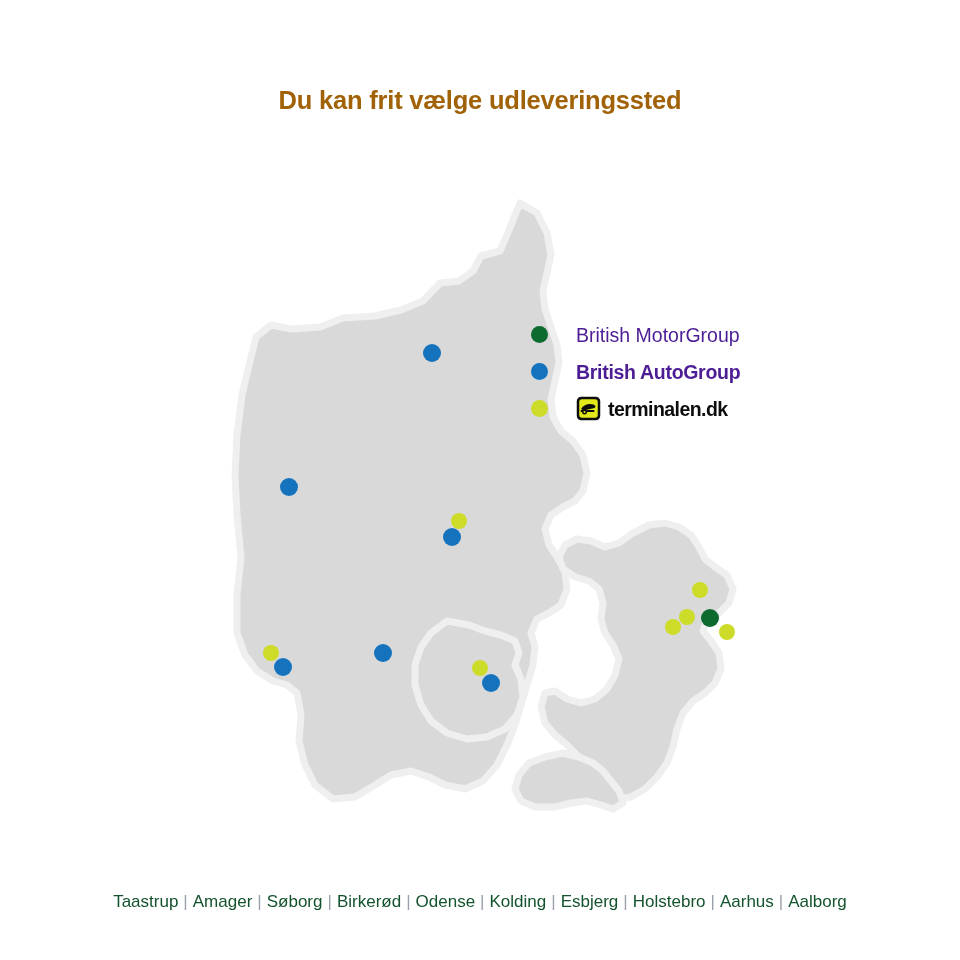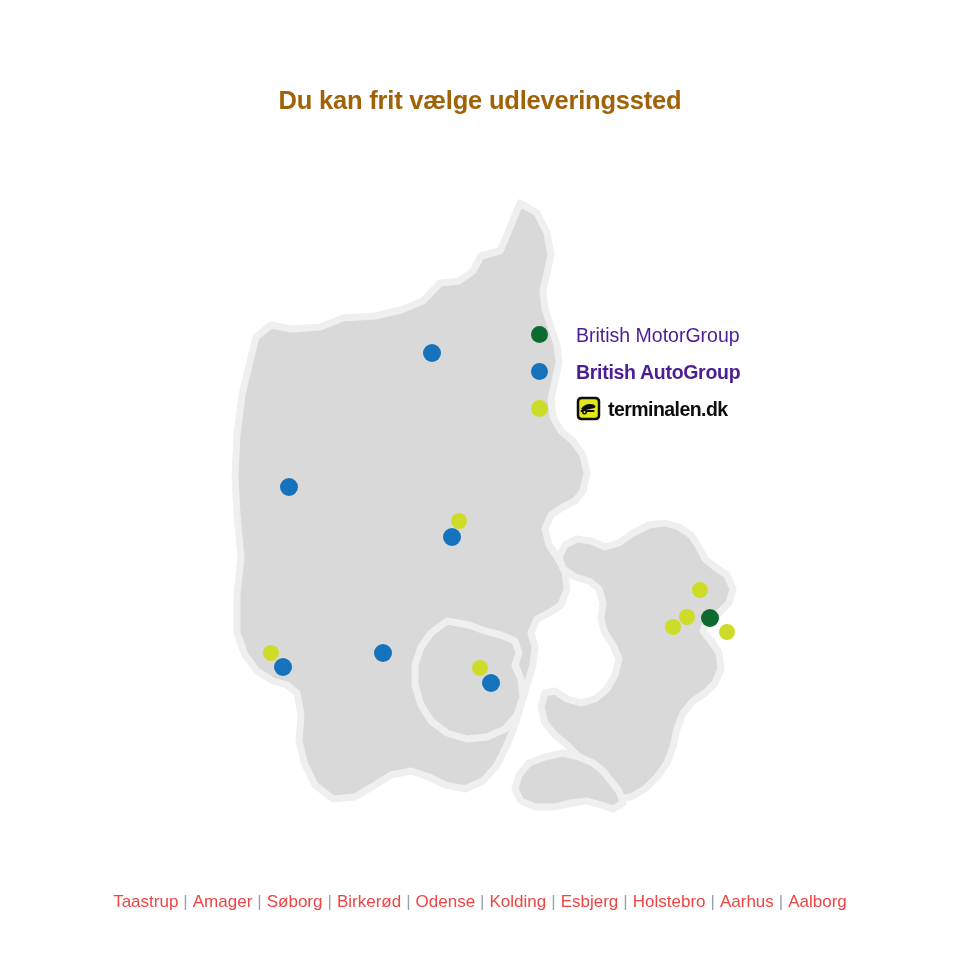--- a/index.html
+++ b/index.html
@@ -107,21 +107,21 @@
     position: absolute;
     top: 890px;
     left: 0;
     width: 960px;
     text-align: center;
     font-size: 17px;
     line-height: 24px;
     color: #3c4350;
     white-space: nowrap;
   }
-  .city-name { color: #ef4444; }
+  .city-name { color: #14532d; }
   .city-sep {
     color: #9aa0ab;
     padding: 0 5px;
   }
 </style>
 </head>
 <body>
 
 <div class="page">
 

